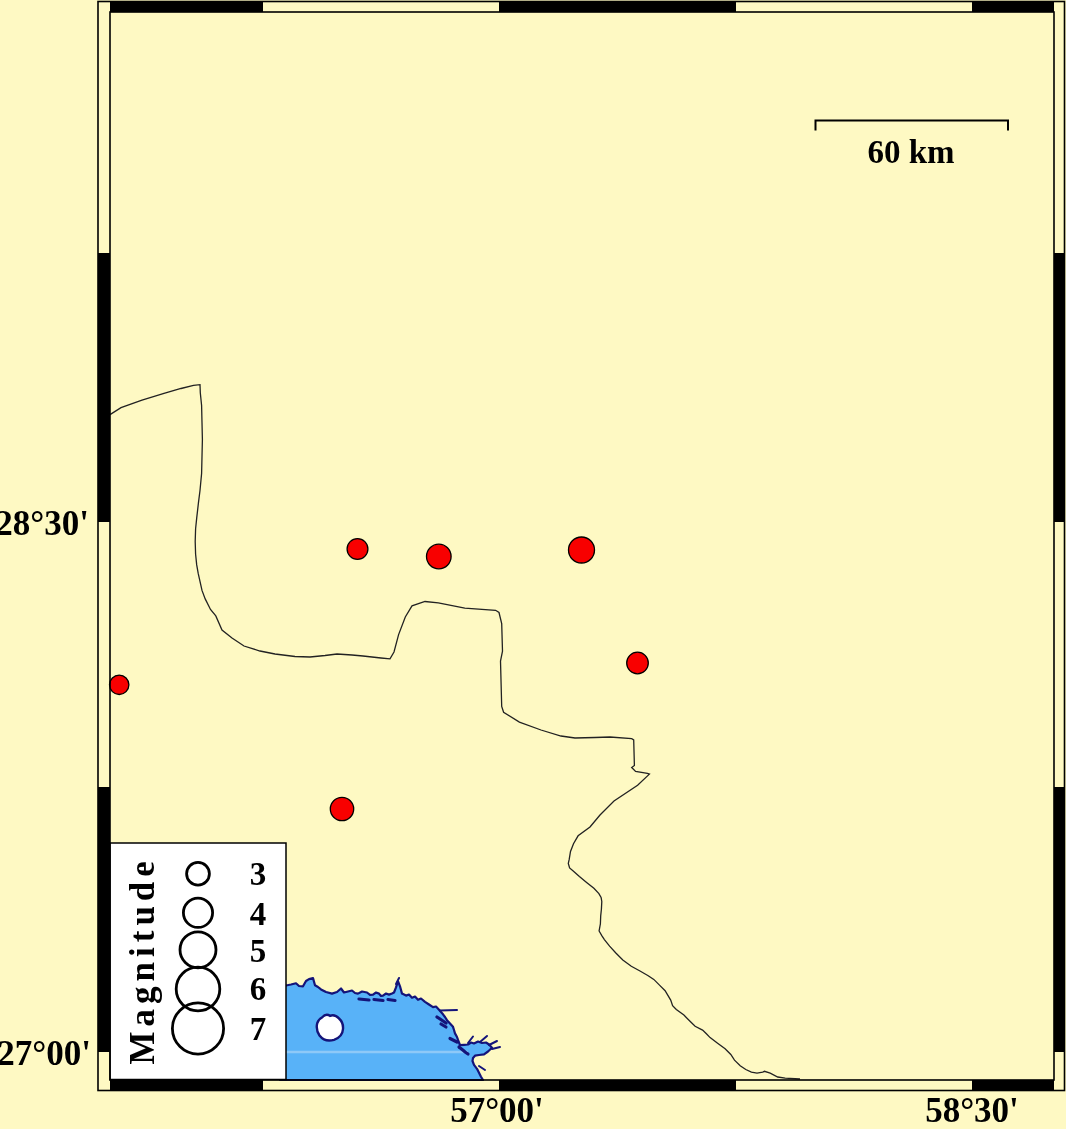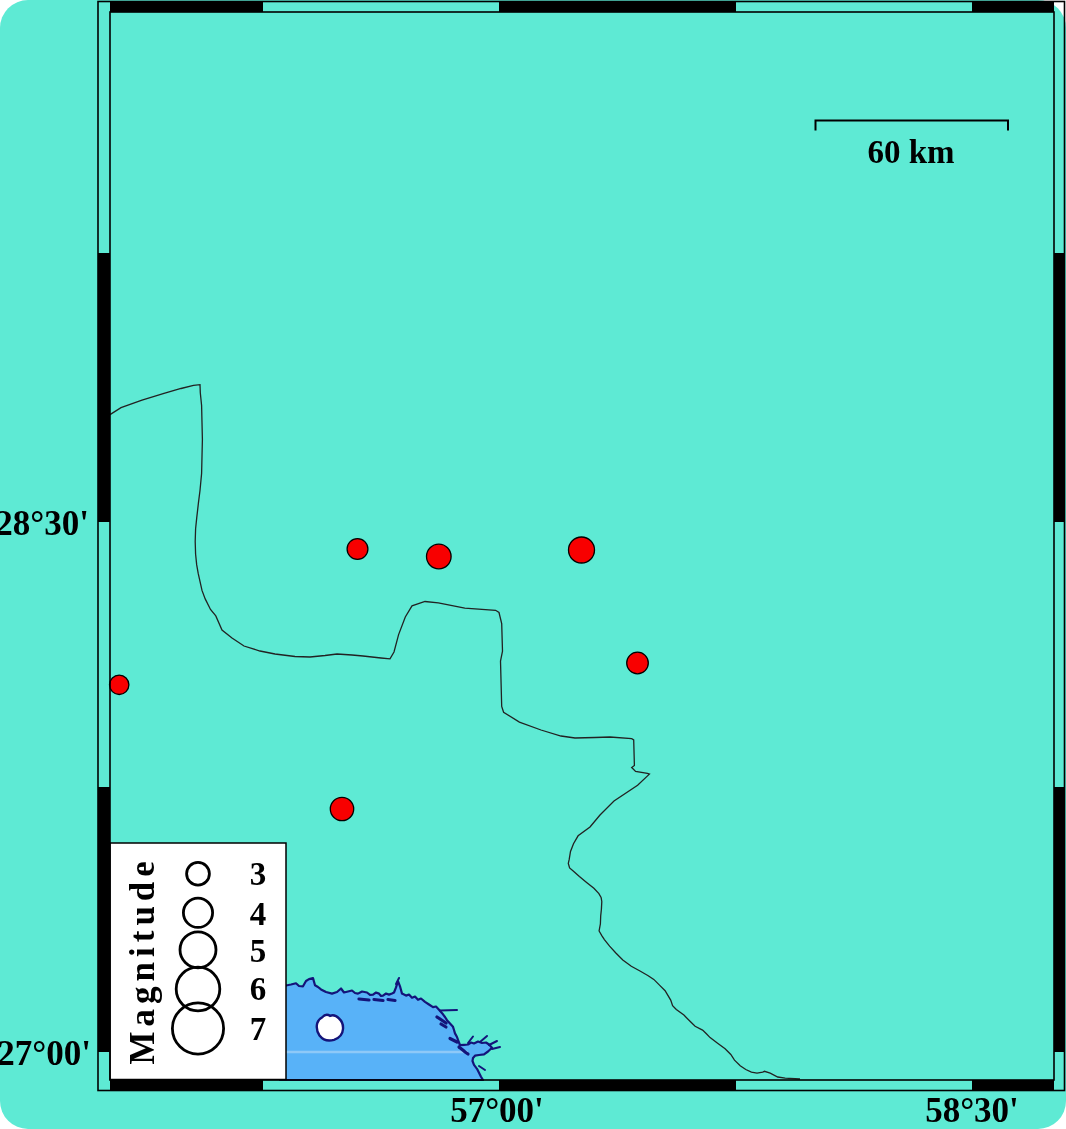--- a/index.html
+++ b/index.html
@@ -1,17 +1,17 @@
 <!DOCTYPE html>
 <html><head>
 <meta charset="utf-8">
 <style>
   html,body{margin:0;padding:0;background:#ffffff;}
-  #page{width:1066px;height:1129px;position:relative;background:#5eead4;
-        font-family:"Liberation Serif", serif;border-radius:28px;}
+  #page{width:1066px;height:1129px;position:relative;background:#fef9c3;
+        font-family:"Liberation Serif", serif;}
   svg{position:absolute;left:0;top:0;}
 </style>
 </head>
 <body>
 
 <div id="page">
 <svg width="1066" height="1129" viewBox="0 0 1066 1129">
 
   <path d="M 280,988 L 286,985.5 291,984.5 296,983.3 299,986 303,986.3 306,981 309,979.1 313,978.1 315,985.3 318,987 321,989.4 326,992 332,993.6 337,992 341,988.5 344,992.5 348,991.5 352,990.5 355,993 358,993.6 362,991.5 367,992.5 370,994.8 373,994.6 376,992.5 379,993.6 381,996 383,995.6 386,993.5 389,994.6 392,993.5 394,992.5 396,987.4 398,981.2 400,986.3 402,993.6 406,995.6 409,994.5 412,997.7 415,996.5 418,999.8 421,998.5 425,1001.8 429,1004.5 433,1007.1 436,1006.5 439,1009.7 441,1012 443,1014.3 445,1017 447,1020.2 450,1023.5 453,1026.8 454,1030 455,1033.4 457,1037 458,1039.9 459,1042.5 460,1045.2 464,1044.8 468,1044.5 471,1042.5 474,1043.5 478,1041.5 482,1043 486,1042.5 489,1044.5 492,1047.8 488,1051.5 484,1054.4 479,1055 475,1055.7 473,1058 472.5,1061 474,1064.9 477,1068.8 479,1072.8 481,1076.7 483,1080 L 280,1080 Z" fill="#58B2F8" stroke="#14147A" stroke-width="2.2" stroke-linejoin="round"></path>
 

